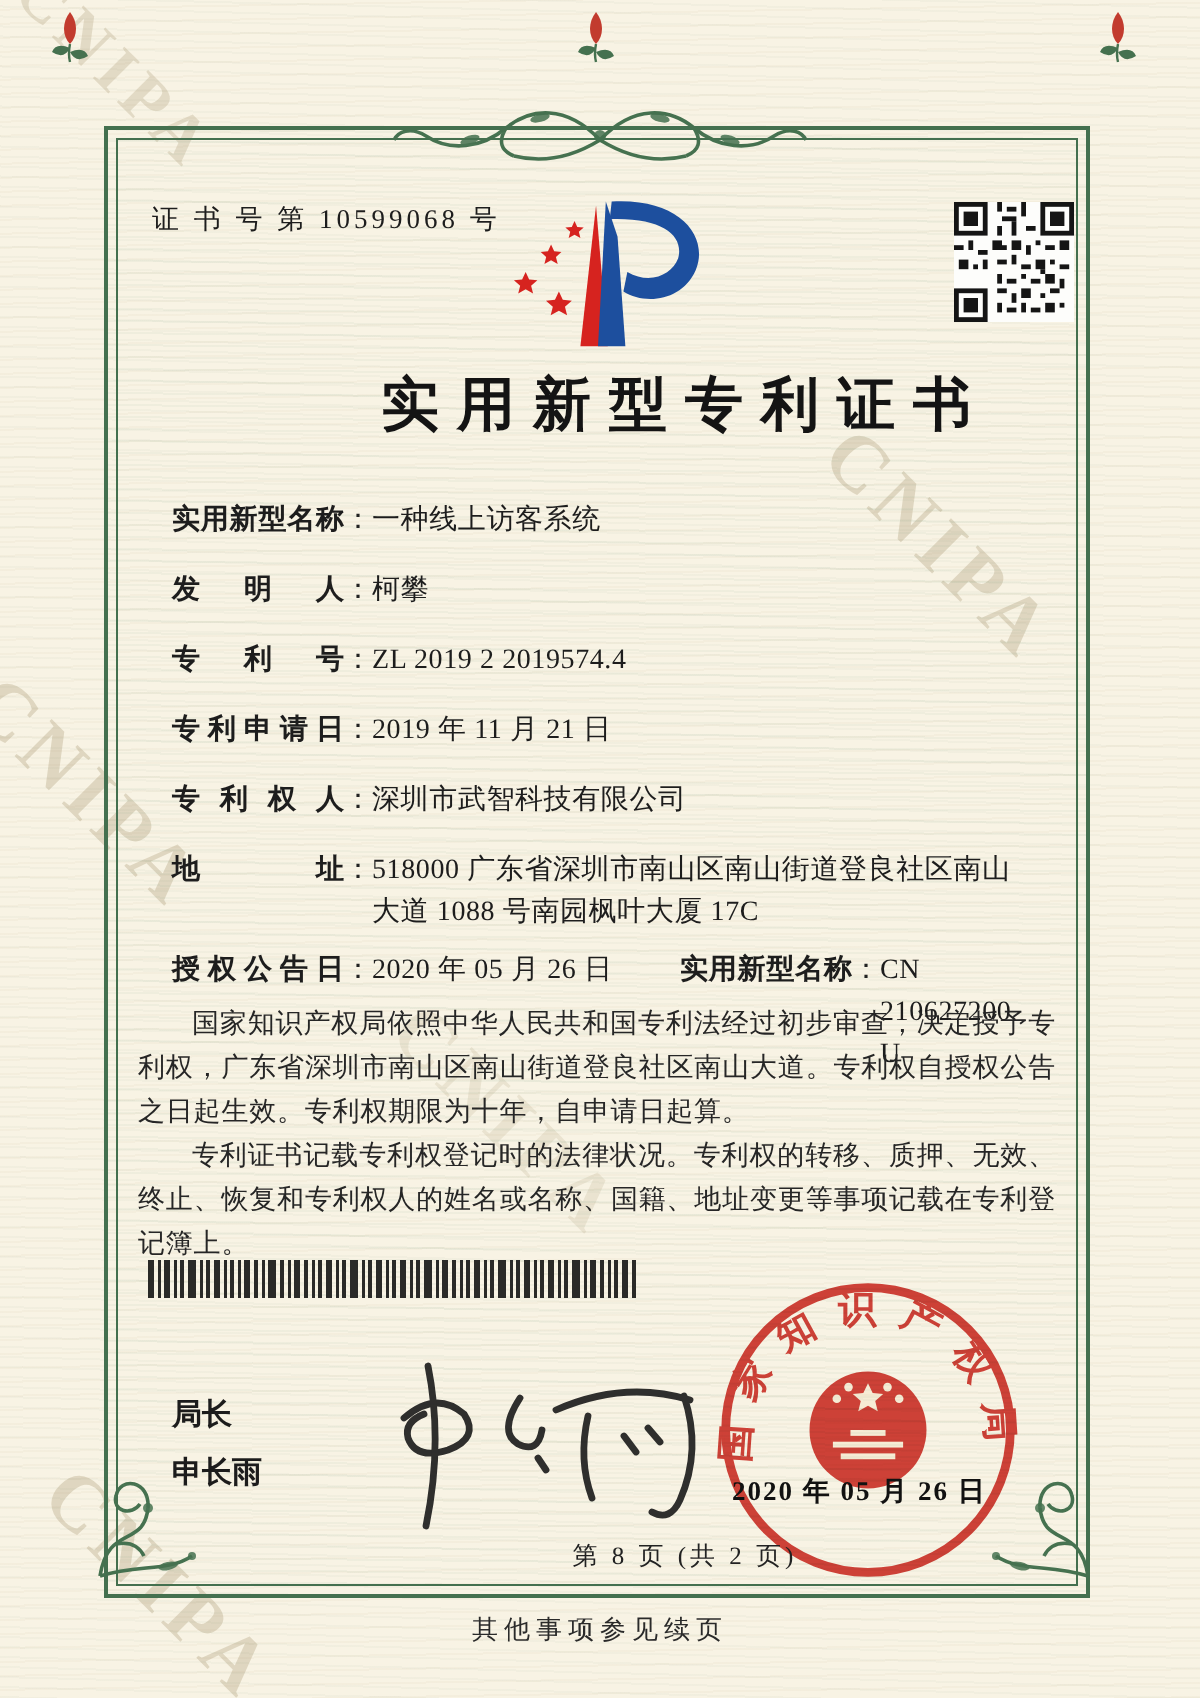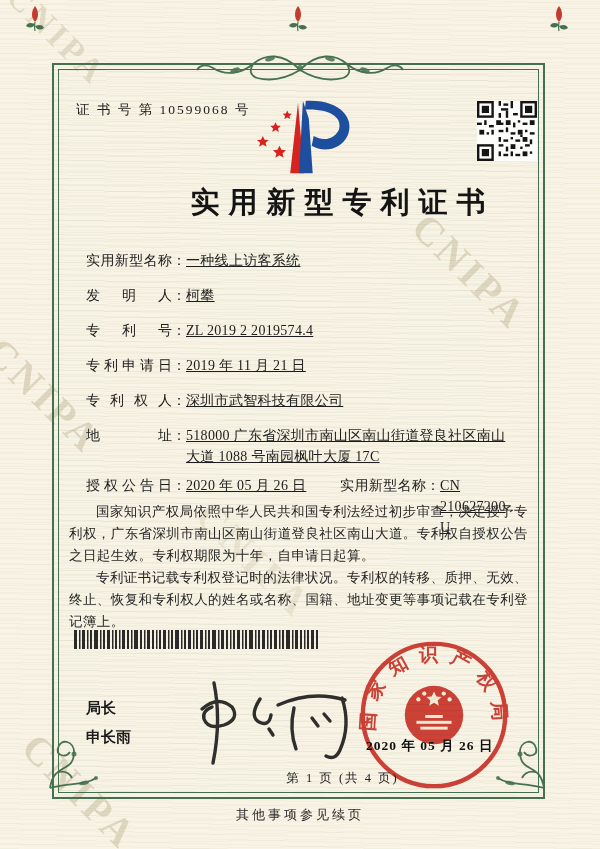--- a/index.html
+++ b/index.html
@@ -35,24 +35,24 @@
   .qr{ position:absolute; right:6px; top:36px; }
   .title{
     position:absolute; top:118px; width:100%; text-align:center;
     font-size:29px; font-weight:bold; letter-spacing:9px; color:#141414;
   }
   .fields{ position:absolute; left:32px; right:34px; top:185px; font-size:14px; }
   .row{ display:flex; margin-bottom:14px; line-height:21px; }
   .row.addr{ margin-bottom:8px; }
   .lbl{
     display:inline-block; width:86px; text-align:justify; text-align-last:justify;
-    flex:0 0 86px; color:#1d1d1d;
+    flex:0 0 86px; color:#1d1d1d;font-weight:bold;
   }
   .colon{ flex:0 0 14px; }
-  .val{ flex:1; color:#1d1d1d; letter-spacing:0.3px;text-decoration:underline; }
+  .val{ flex:1; color:#1d1d1d; letter-spacing:0.3px; }
   .pair{ display:flex; }
   .pair.first{ width:254px; flex:0 0 254px; }
   .paras{
     position:absolute; left:15px; right:15px; top:436px;
     font-size:13.5px; line-height:1.63; text-align:justify; color:#262626;
     letter-spacing:0.4px;
   }
   .paras p{ text-indent:2em; }
   .barcode{ position:absolute; left:20px; top:565px; }
   .director{ position:absolute; left:32px; top:628px; font-family:"Liberation Sans","DejaVu Sans",sans-serif; font-weight:bold; font-size:15px; line-height:29px; color:#1c1c1c;}
@@ -309,17 +309,17 @@
         <rect x="62" y="86" width="36" height="3"></rect>
         <rect x="66" y="92" width="28" height="3"></rect>
         <rect x="71" y="80" width="18" height="3"></rect>
       </g>
       <text font-size="19.5" font-weight="bold" fill="#d0342c" letter-spacing="11" font-family="Liberation Serif, serif">
         <textPath href="#sealArc" startOffset="50%" text-anchor="middle">国家知识产权局</textPath>
       </text>
     </svg>
     <div class="seal-date">2020 年 05 月 26 日</div>
 
-    <div class="page-info">第 1 页 (共 4 页)</div>
+    <div class="page-info">第 8 页 (共 2 页)</div>
   </div>
 
   <div class="footer-note">其他事项参见续页</div>
 </div>
 
 </body></html>

